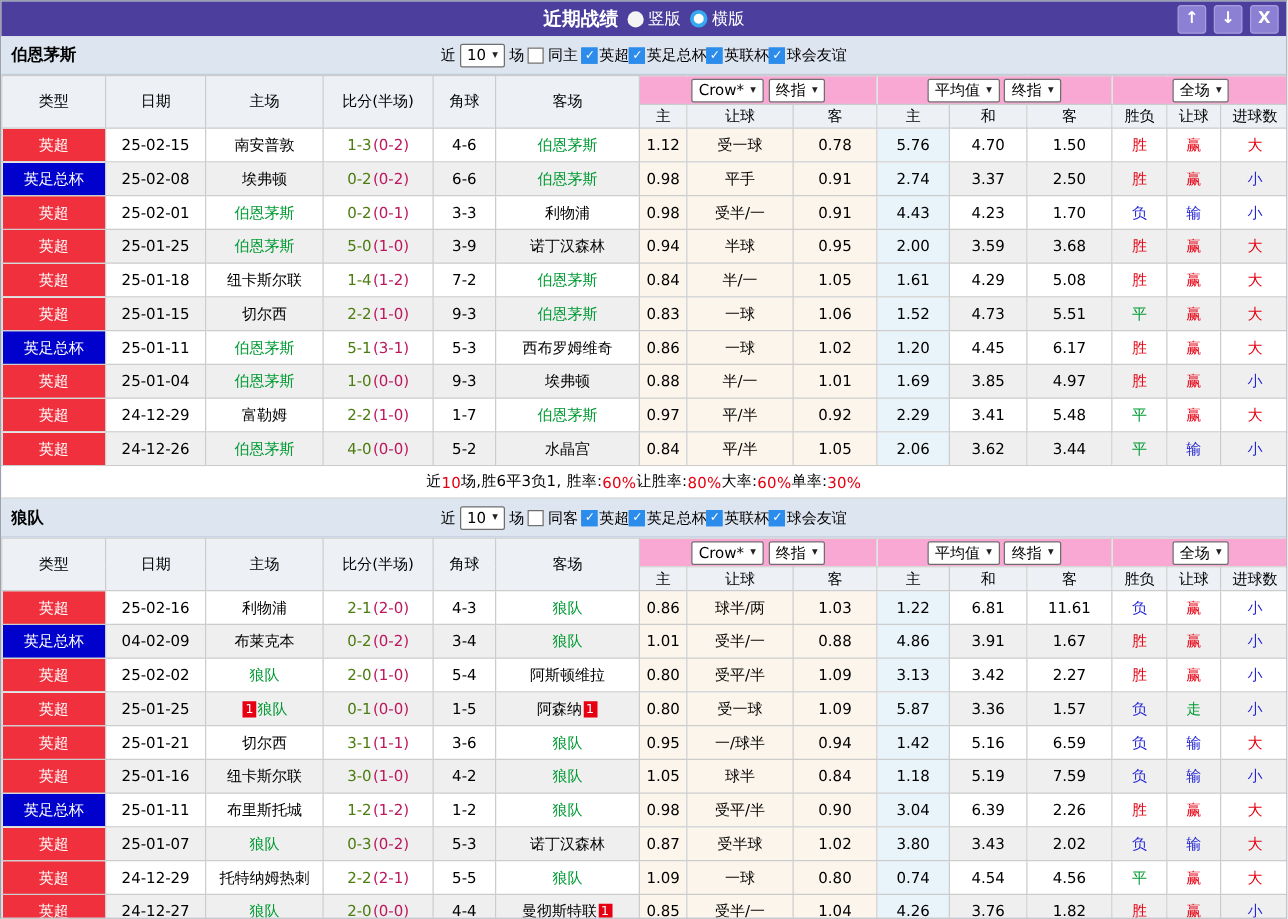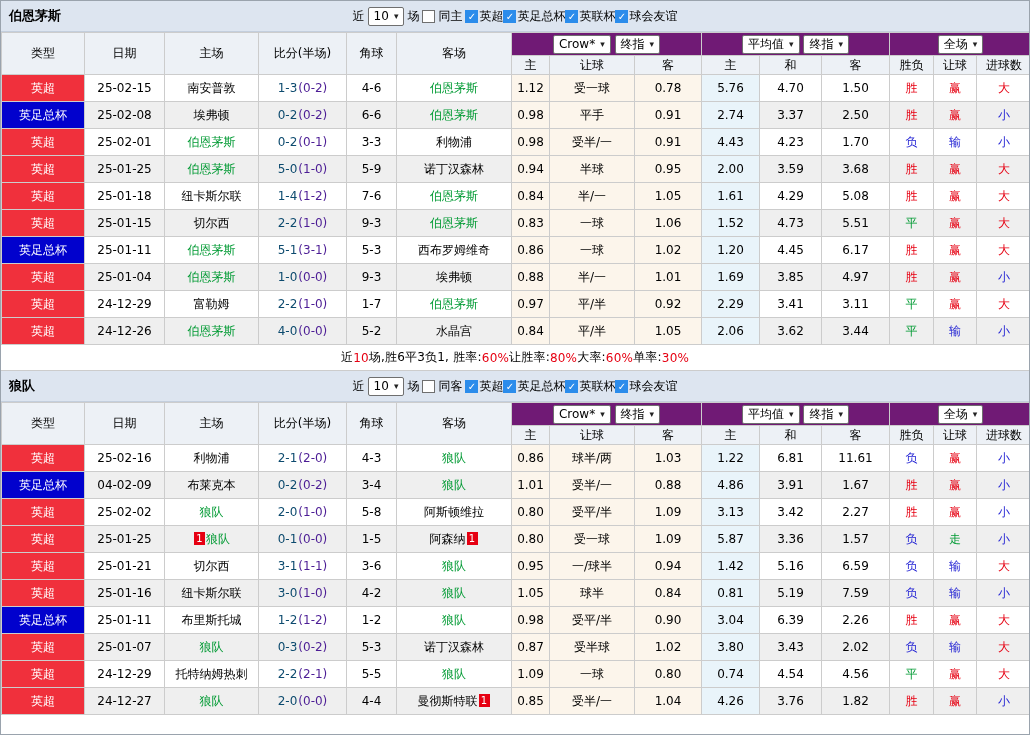--- a/index.html
+++ b/index.html
@@ -33,44 +33,62 @@
       box-sizing:border-box;cursor:pointer;}
   .cb.ck{background:#2b8ceb;color:#fff;border:1px solid #2b8ceb;}
   .cb.un{background:#fff;border:1px solid #6f6f6f;margin-right:2px;}
 
   
   table{width:100%;border-collapse:collapse;table-layout:fixed;font-size:12px;}
   th,td{border:1px solid #ccc;text-align:center;padding:0;overflow:hidden;white-space:nowrap;}
   thead th{background:#edf1f6;font-weight:normal;color:#000;}
   thead tr:first-child th{height:22px;}
   thead tr:last-child th{height:18px;}
-  .grp{background:#701a75;}
+  .grp{background:#f9a8d4;}
   tbody td{height:26px;background:#fff;}
   tbody tr:nth-child(even) td{background:#efefef;}
   tbody tr td.cream{background:#fcf5eb;}
   tbody tr td.avgblue{background:#e9f4fa;}
   tbody tr td.badge-epl{background:#f0303c;color:#fff;}
   tbody tr td.badge-facup{background:#0101cd;color:#fff;}
 
   .t-red{color:#e60012;}
   .t-blue{color:#2525d4;}
   .t-green{color:#019a33;}
-  .ft{color:#0c4a6e;}
-  .ht{color:#4c1d95;margin-left:1px;}
+  .ft{color:#4d7c0f;}
+  .ht{color:#be185d;margin-left:1px;}
   .rc{display:inline-block;background:#e60012;color:#fff;font-size:10px;line-height:13px;width:11px;height:13px;
       margin:0 1px;vertical-align:1px;}
 
   .summary{height:25px;display:flex;align-items:center;justify-content:center;font-size:12px;
            border-bottom:1px solid #ccc;background:#fff;letter-spacing:.2px;}
 </style>
 </head>
 <body>
 
 <div class="app">
 
+  <div class="titlebar">
+    <div class="title-center">
+      <span class="title">近期战绩</span>
+      <span class="radio-item">
+        <span class="radio sel"></span>
+        <span class="radio-label">竖版</span>
+      </span>
+      <span class="radio-item">
+        <span class="radio unsel"></span>
+        <span class="radio-label">横版</span>
+      </span>
+    </div>
+    <div class="winbtns">
+      <div class="wbtn">↑</div>
+      <div class="wbtn">↓</div>
+      <div class="wbtn">X</div>
+    </div>
+  </div>
 
   <div id="sections">
   <div class="section">
     <div class="filterbar">
       <span class="team">伯恩茅斯</span>
       <div class="filters">
         <span>近</span>
         <span class="select">
           <span>10</span>
           <span class="caret">▾</span>
@@ -215,38 +233,38 @@
               <td>1.70</td>
               <td class="t-blue">负</td>
               <td class="t-blue">输</td>
               <td class="t-blue">小</td>
             </tr>
             <tr>
               <td class="badge-epl">英超</td>
               <td>25-01-25</td>
               <td><span class="t-green">伯恩茅斯</span></td>
               <td><span class="ft">5-0</span><span class="ht">(1-0)</span></td>
-              <td>5-9</td>
+              <td>3-9</td>
               <td><span>诺丁汉森林</span></td>
               <td class="cream">0.94</td>
               <td class="cream">半球</td>
               <td class="cream">0.95</td>
               <td class="avgblue">2.00</td>
               <td>3.59</td>
               <td>3.68</td>
               <td class="t-red">胜</td>
               <td class="t-red">赢</td>
               <td class="t-red">大</td>
             </tr>
             <tr>
               <td class="badge-epl">英超</td>
               <td>25-01-18</td>
               <td><span>纽卡斯尔联</span></td>
               <td><span class="ft">1-4</span><span class="ht">(1-2)</span></td>
-              <td>7-6</td>
+              <td>7-2</td>
               <td><span class="t-green">伯恩茅斯</span></td>
               <td class="cream">0.84</td>
               <td class="cream">半/一</td>
               <td class="cream">1.05</td>
               <td class="avgblue">1.61</td>
               <td>4.29</td>
               <td>5.08</td>
               <td class="t-red">胜</td>
               <td class="t-red">赢</td>
               <td class="t-red">大</td>
@@ -307,21 +325,21 @@
               <td>24-12-29</td>
               <td><span>富勒姆</span></td>
               <td><span class="ft">2-2</span><span class="ht">(1-0)</span></td>
               <td>1-7</td>
               <td><span class="t-green">伯恩茅斯</span></td>
               <td class="cream">0.97</td>
               <td class="cream">平/半</td>
               <td class="cream">0.92</td>
               <td class="avgblue">2.29</td>
               <td>3.41</td>
-              <td>3.11</td>
+              <td>5.48</td>
               <td class="t-green">平</td>
               <td class="t-red">赢</td>
               <td class="t-red">大</td>
             </tr>
             <tr>
               <td class="badge-epl">英超</td>
               <td>24-12-26</td>
               <td><span class="t-green">伯恩茅斯</span></td>
               <td><span class="ft">4-0</span><span class="ht">(0-0)</span></td>
               <td>5-2</td>
@@ -484,21 +502,21 @@
               <td>1.67</td>
               <td class="t-red">胜</td>
               <td class="t-red">赢</td>
               <td class="t-blue">小</td>
             </tr>
             <tr>
               <td class="badge-epl">英超</td>
               <td>25-02-02</td>
               <td><span class="t-green">狼队</span></td>
               <td><span class="ft">2-0</span><span class="ht">(1-0)</span></td>
-              <td>5-8</td>
+              <td>5-4</td>
               <td><span>阿斯顿维拉</span></td>
               <td class="cream">0.80</td>
               <td class="cream">受平/半</td>
               <td class="cream">1.09</td>
               <td class="avgblue">3.13</td>
               <td>3.42</td>
               <td>2.27</td>
               <td class="t-red">胜</td>
               <td class="t-red">赢</td>
               <td class="t-blue">小</td>
@@ -540,21 +558,21 @@
             <tr>
               <td class="badge-epl">英超</td>
               <td>25-01-16</td>
               <td><span>纽卡斯尔联</span></td>
               <td><span class="ft">3-0</span><span class="ht">(1-0)</span></td>
               <td>4-2</td>
               <td><span class="t-green">狼队</span></td>
               <td class="cream">1.05</td>
               <td class="cream">球半</td>
               <td class="cream">0.84</td>
-              <td class="avgblue">0.81</td>
+              <td class="avgblue">1.18</td>
               <td>5.19</td>
               <td>7.59</td>
               <td class="t-blue">负</td>
               <td class="t-blue">输</td>
               <td class="t-blue">小</td>
             </tr>
             <tr>
               <td class="badge-facup">英足总杯</td>
               <td>25-01-11</td>
               <td><span>布里斯托城</span></td>

